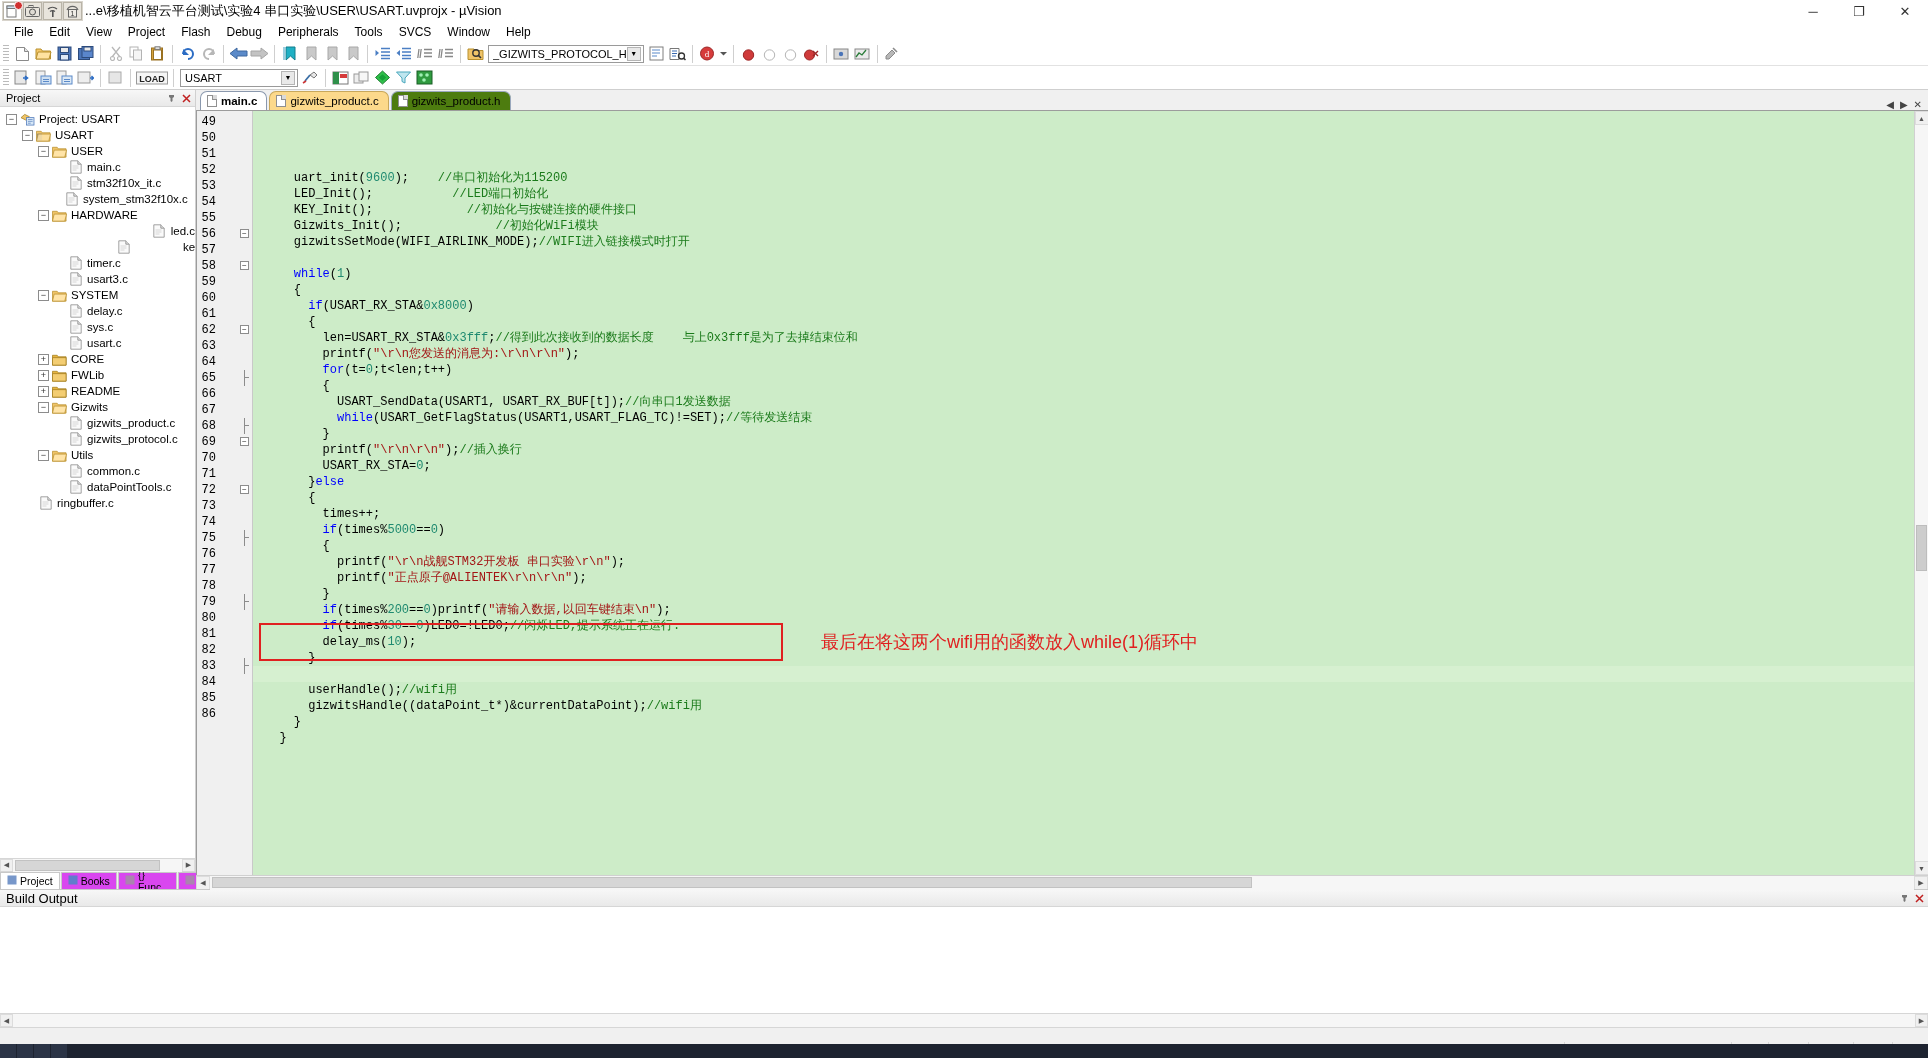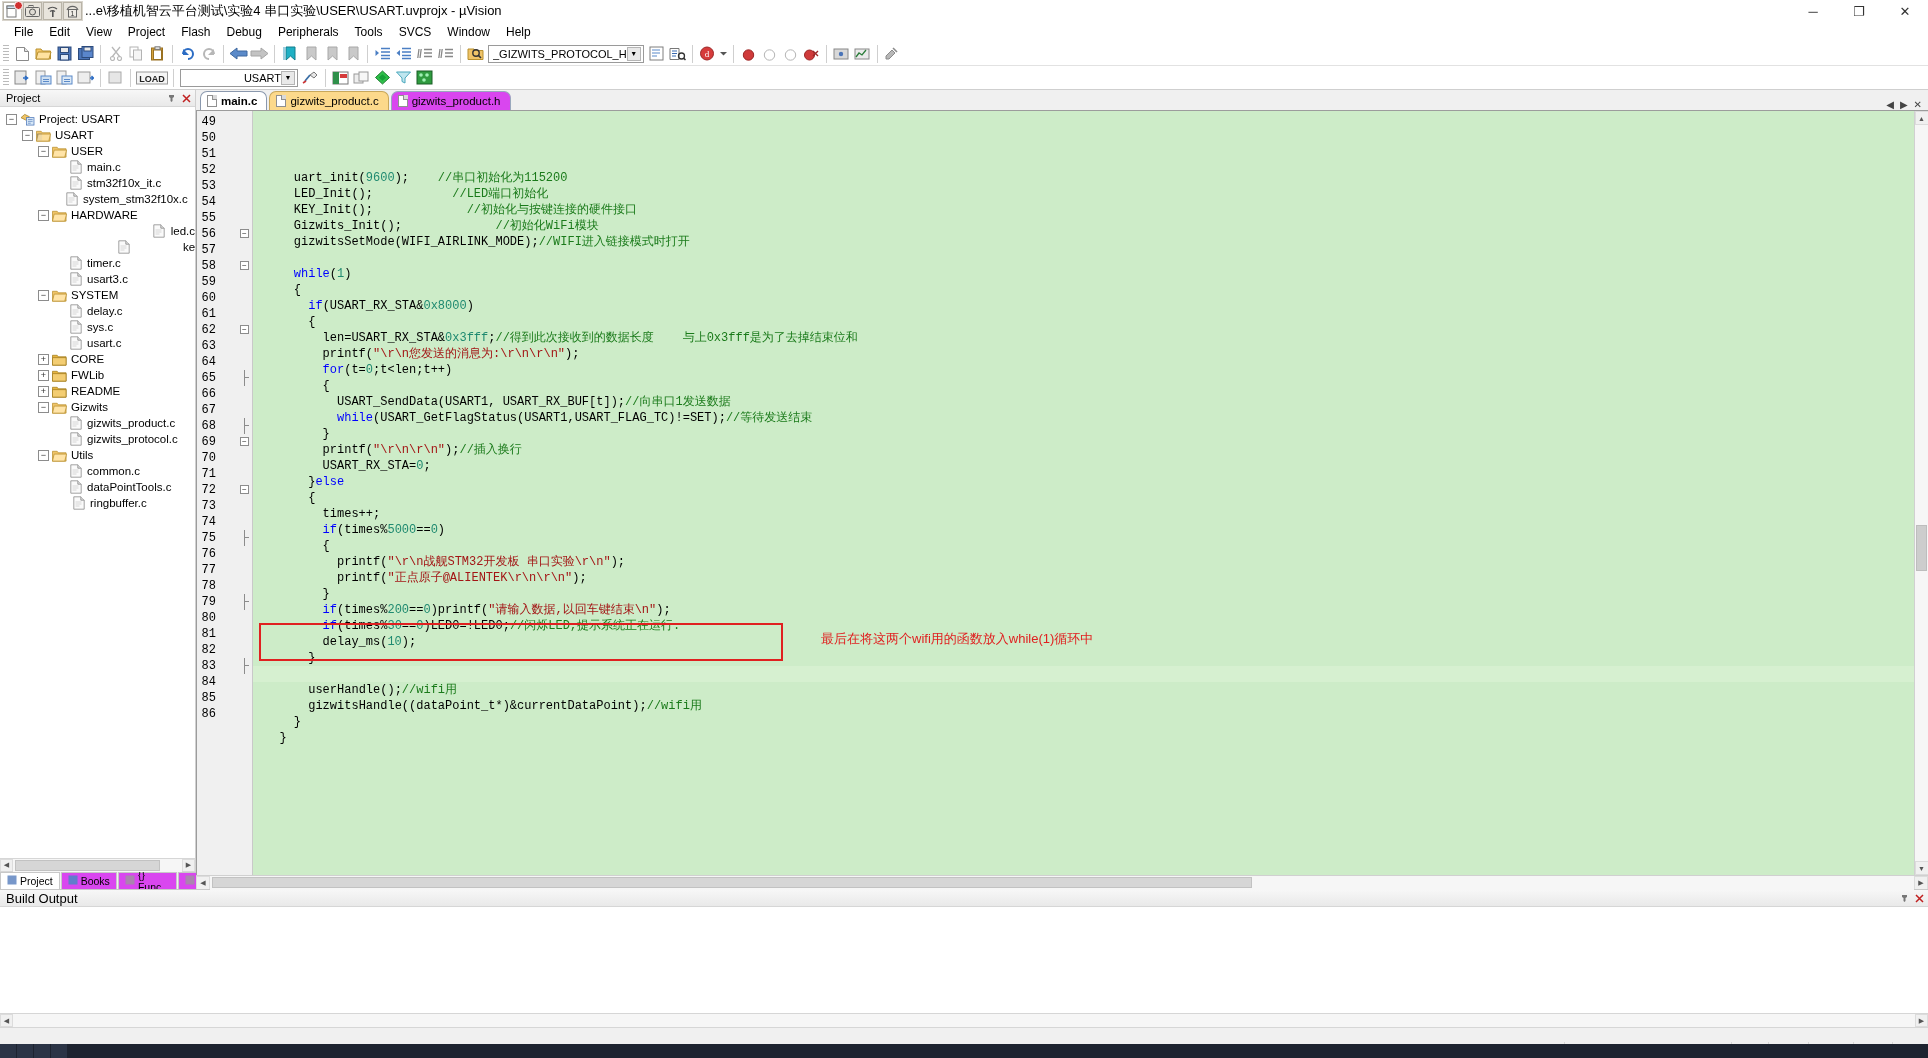--- a/index.html
+++ b/index.html
@@ -28,21 +28,21 @@
   .ticon .reddot { position:absolute; right:-2px; top:-2px; width:9px; height:9px; border-radius:50%; background:#d03030; border:1px solid #fff; }
   .title-text { font-size: 13px; color: #000; margin-left: 2px; white-space: nowrap; font-family: "Liberation Sans", sans-serif; }
   .win-buttons { margin-left: auto; display: flex; height: 22px; }
   .wbtn { width: 46px; height: 22px; display:flex; align-items:center; justify-content:center; font-size: 13px; color:#333; }
 
   
   .menubar { height: 20px; min-height:20px; background:#ffffff; display:flex; align-items:center; padding-left: 6px; border-bottom: 0px; }
   .menubar .mi { padding: 2px 8px; font-size: 12px; color:#000; }
 
   
-  .toolbar { height: 24px; min-height:24px; background:#ffffff; display:flex; align-items:center; padding-left: 2px; border-bottom:1px solid #e2e2e2;text-align:right; }
+  .toolbar { height: 24px; min-height:24px; background:#ffffff; display:flex; align-items:center; padding-left: 2px; border-bottom:1px solid #e2e2e2; }
   .toolbar.second { height: 24px; min-height:24px; border-bottom:1px solid #cfcfcf; }
   .tgrip { width:6px; height:18px; background:
      repeating-linear-gradient(to bottom, #bbb 0 1px, transparent 1px 3px);
      margin: 0 3px 0 1px; }
   .tsep { width:1px; height:18px; background:#cfcfcf; margin: 0 4px; }
   .tb { width:21px; height:20px; display:flex; align-items:center; justify-content:center; position:relative; }
   .tb svg { display:block; }
   .combo {
     height: 18px; min-width: 120px; background:#fff; border:1px solid #9a9a9a;
     display:flex; align-items:center; padding: 0 2px 0 4px; font-size:11px; margin: 0 2px;
@@ -72,21 +72,21 @@
   .tabstrip { height:18px; background:#f0f0f0; display:flex; align-items:flex-end; border-top:1px solid #d6d6d6; }
   .ptab { height:17px; padding:0 6px; display:flex; align-items:center; gap:3px; font-size:10.5px; border:1px solid #c8c8c8; border-bottom:none; background:#d946ef; margin-right:1px; }
   .ptab.active { background:#ffffff; }
 
   
   .editorpane { flex:1; display:flex; flex-direction:column; min-width:0; background:#f0f0f0; }
   .edit-tabs { height:20px; background:#f0f0f0; display:flex; align-items:flex-end; padding-left:4px; gap:0px; position:relative; }
   .etab {
     height:19px; display:flex; align-items:center; gap:4px; padding: 0 9px 0 6px;
     font-size:11.5px; border:1px solid #9aa8bd; border-bottom:none;
-    border-radius: 7px 7px 0 0; margin-right:2px; background:#d946ef;
+    border-radius: 7px 7px 0 0; margin-right:2px; background:#4d7c0f;
   }
   .etab.active { background:#ffffff; font-weight:bold; border-color:#8a98ad; }
   .etab.yellow { background:#fcd98b; border-color:#c8a85c;}
   .etab .fileicon { width:10px; height:12px; background:#fff; border:1px solid #909090; position:relative; }
   .etab .fileicon:after { content:""; position:absolute; right:-1px; top:-1px; width:4px; height:4px; background:#d9d9d9; border-left:1px solid #909090; border-bottom:1px solid #909090;}
   .edit-tabs-right { margin-left:auto; display:flex; align-items:center; gap:6px; padding-right:6px; font-size:10px; color:#444; }
 
   .codewrap { flex:1; display:flex; min-height:0; border:1px solid #9c9c9c; border-right:none; border-bottom:none; background:#fff; position:relative; }
   .code-scrollable { flex:1; display:flex; min-width:0; overflow:hidden; position:relative; }
   .gutter {
@@ -109,21 +109,21 @@
   .cmt { color:#1a7a1a; }
   .str { color:#a31515; }
   .pl { color:#000; }
   .hl-line { background:#d6f0d0; }
 
   .annotbox {
     position:absolute; border:2px solid #e02020; left:6px; top:0; height:44px; width:520px;
     pointer-events:none;
   }
   .annottext {
-    position:absolute; color:#e02020; font-size:13px; font-family:"Liberation Sans", sans-serif;
+    position:absolute; color:#e02020; font-size:18px; font-family:"Liberation Sans", sans-serif;
     white-space:nowrap;
   }
 
   
   .vscroll { width:14px; background:#f0f0f0; border-left:1px solid #d0d0d0; display:flex; flex-direction:column; align-items:center; }
   .vs-arrow { width:14px; height:14px; display:flex;align-items:center;justify-content:center;font-size:7px;color:#555;background:#f0f0f0;border:1px solid #dcdcdc;}
   .vs-track { flex:1; width:14px; background:#f6f6f6; position:relative; }
   .vs-thumb { position:absolute; left:1px; width:11px; background:#cdcdcd; border:1px solid #bdbdbd;}
   .edit-hscroll { height:14px; background:#f0f0f0; display:flex; align-items:center; border-top:1px solid #d0d0d0;}
   .eh-arrow { width:14px; height:14px; display:flex;align-items:center;justify-content:center;font-size:7px;color:#555;background:#f0f0f0;border:1px solid #dcdcdc;}
@@ -792,21 +792,21 @@
             <span class="expander none"></span>
             <span class="ico">
               <svg class="file-svg" viewBox="0 0 12 14">
                 <path d="M0.8 0.8h7l3.4 3.4v9H0.8z" fill="#fafafa" stroke="#8a8a8a" stroke-width="0.8"></path>
                 <path d="M7.8 0.8v3.4h3.4" fill="#dcdcdc" stroke="#8a8a8a" stroke-width="0.8"></path>
                 <path d="M2.5 6h6M2.5 8h6M2.5 10h4" stroke="#c5c5c5" stroke-width="0.7"></path>
               </svg>
             </span>
             <span>dataPointTools.c</span>
           </div>
-          <div class="node" style="padding-left: 57px;">
+          <div class="node" style="padding-left: 24px;">
             <span class="expander none"></span>
             <span class="ico">
               <svg class="file-svg" viewBox="0 0 12 14">
                 <path d="M0.8 0.8h7l3.4 3.4v9H0.8z" fill="#fafafa" stroke="#8a8a8a" stroke-width="0.8"></path>
                 <path d="M7.8 0.8v3.4h3.4" fill="#dcdcdc" stroke="#8a8a8a" stroke-width="0.8"></path>
                 <path d="M2.5 6h6M2.5 8h6M2.5 10h4" stroke="#c5c5c5" stroke-width="0.7"></path>
               </svg>
             </span>
             <span>ringbuffer.c</span>
           </div>

